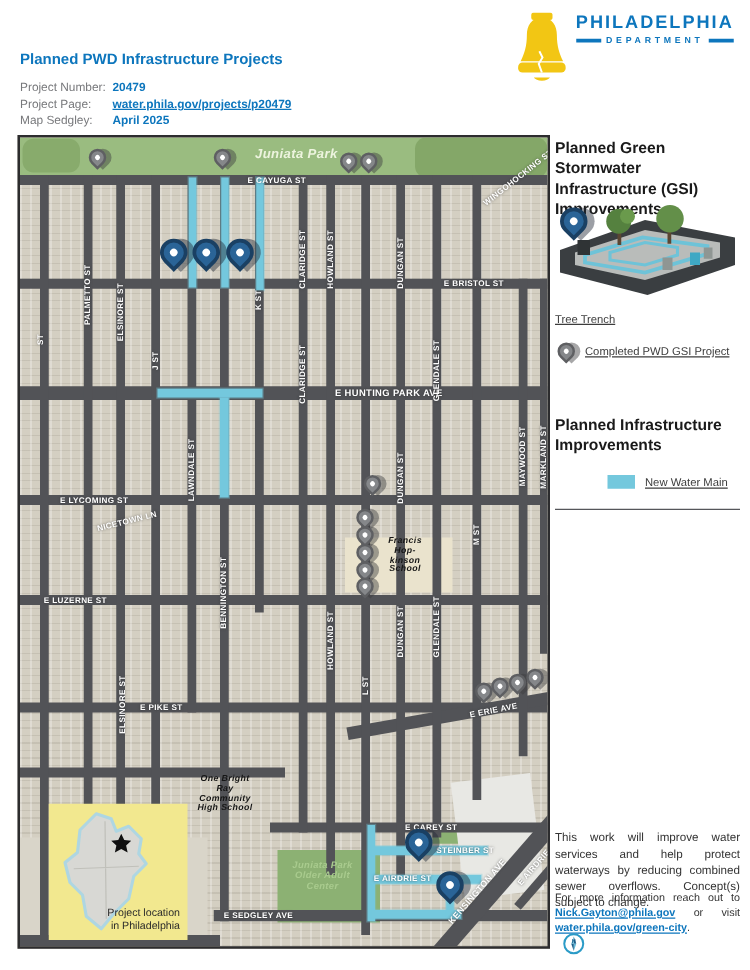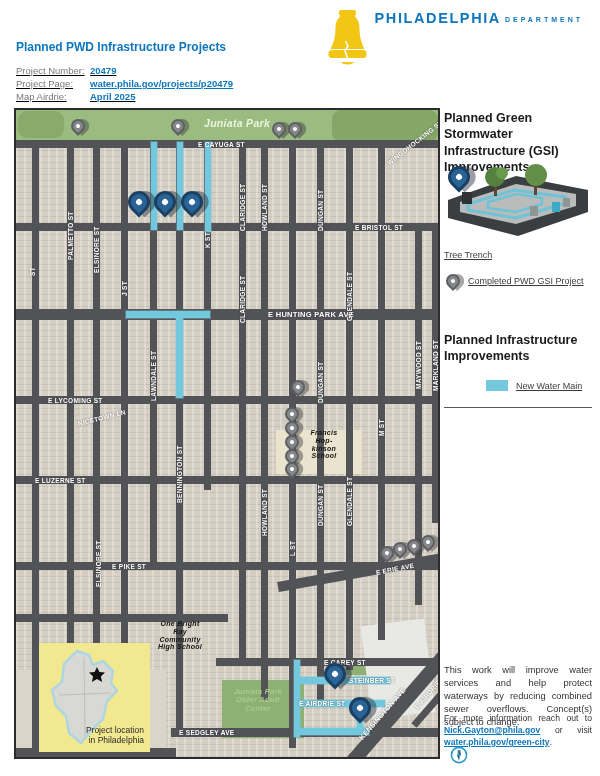--- a/index.html
+++ b/index.html
@@ -3,27 +3,27 @@
 <meta charset="utf-8">
 <style>
   html,body{margin:0;padding:0;background:#fff;}
   .page{position:relative;width:600px;height:776px;background:#fff;overflow:hidden;
         font-family:"Liberation Sans",sans-serif;}
   
   .title{position:absolute;left:16px;top:14px;width:400px;font-size:17.5px;font-weight:bold;
          color:#0d76bd;letter-spacing:-0.2px;}
   .subtitle{position:absolute;left:16px;top:40px;font-size:12px;font-weight:bold;color:#0d76bd;}
   .info{position:absolute;left:16px;top:64px;font-size:9.5px;line-height:13px;}
-  .info-row{display:flex;text-decoration:underline;}
+  .info-row{display:flex;}
   .info-label{width:74px;color:#77787b;}
   .info-value{color:#0d76bd;font-weight:bold;}
   .u{text-decoration:underline;cursor:pointer;}
   .logo{position:absolute;right:13px;top:10px;display:flex;align-items:flex-start;gap:7px;}
   .bell{width:41px;height:56px;}
-  .logo-text{display:flex;}
+  .logo-text{display:flex;flex-direction:column;}
   .l1{font-size:14.5px;font-weight:bold;color:#0d76bd;letter-spacing:1.6px;}
   .l2{font-size:31px;font-weight:bold;color:#0d76bd;letter-spacing:1px;line-height:0.92;}
   .l3{display:flex;align-items:center;gap:4px;margin-top:3px;}
   .l3 .bar{flex:1;height:2.5px;background:#0d76bd;}
   .l3 span.t{font-size:7px;font-weight:bold;color:#0d76bd;letter-spacing:3px;}
   
   .map{position:absolute;left:14px;top:108px;width:422px;height:647px;overflow:hidden;
        border:2px solid #2c2c2e;box-sizing:content-box;background:#d4cfc2;
        background-image:
          repeating-linear-gradient(90deg, rgba(255,255,255,.28) 0 2px, rgba(0,0,0,0) 2px 8px),
@@ -70,21 +70,21 @@
   <div class="info">
     <div class="info-row">
       <span class="info-label">Project Number:</span>
       <span class="info-value">20479</span>
     </div>
     <div class="info-row">
       <span class="info-label">Project Page:</span>
       <span class="info-value u">water.phila.gov/projects/p20479</span>
     </div>
     <div class="info-row">
-      <span class="info-label">Map Airdrie:</span>
+      <span class="info-label">Map Sedgley:</span>
       <span class="info-value">April 2025</span>
     </div>
   </div>
 
   <div class="logo">
     <svg class="bell" viewBox="0 0 41 56">
       <rect x="12" y="0" width="17" height="6" rx="2" fill="#f2c614"></rect>
       <path d="M20.5 4 C12 4 8.5 11 8.5 18 C8.5 27 6.5 33 3.5 39 L37.5 39 C34.5 33 32.5 27 32.5 18 C32.5 11 29 4 20.5 4 Z" fill="#f2c614"></path>
       <rect x="1.5" y="40" width="38" height="8" rx="3.5" fill="#f2c614"></rect>
       <path d="M20.5 48 l-2.5 -7 3 -5 -2.5 -5" stroke="#ffffff" stroke-width="1.6" fill="none"></path>

